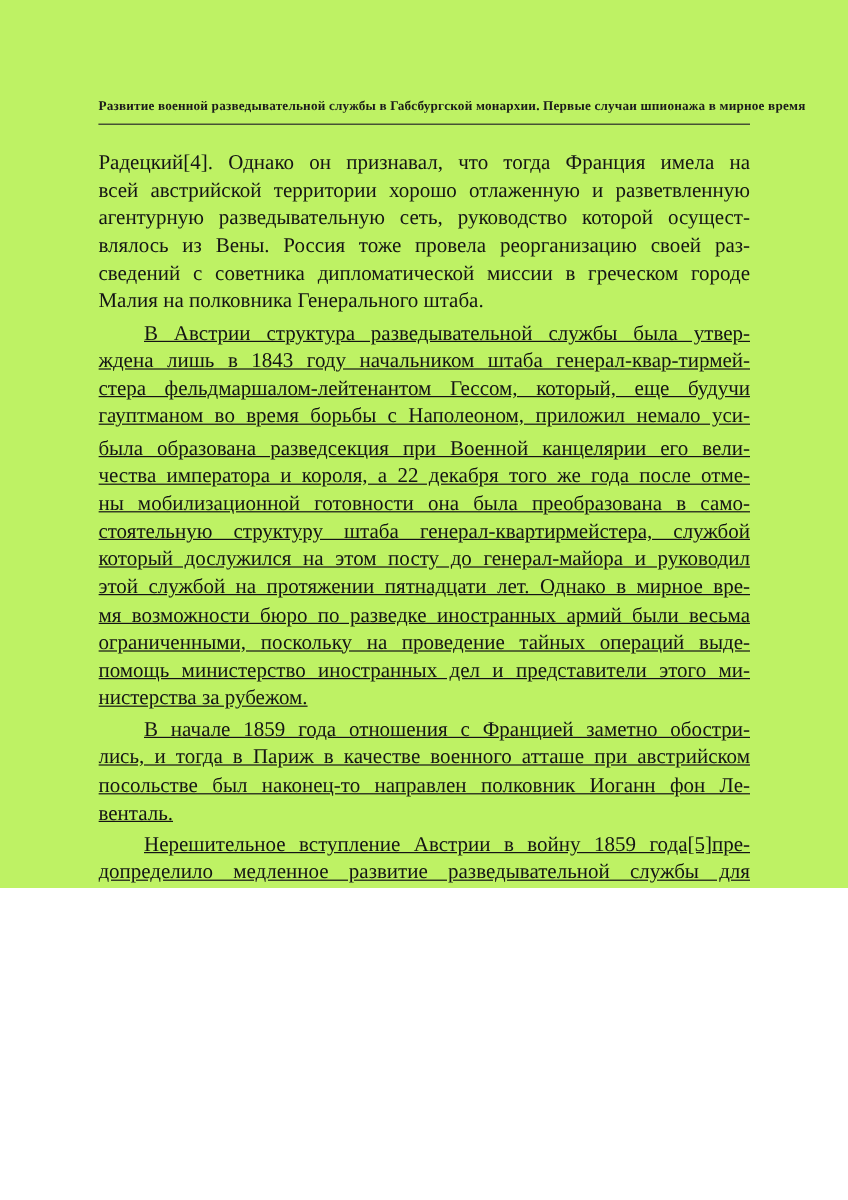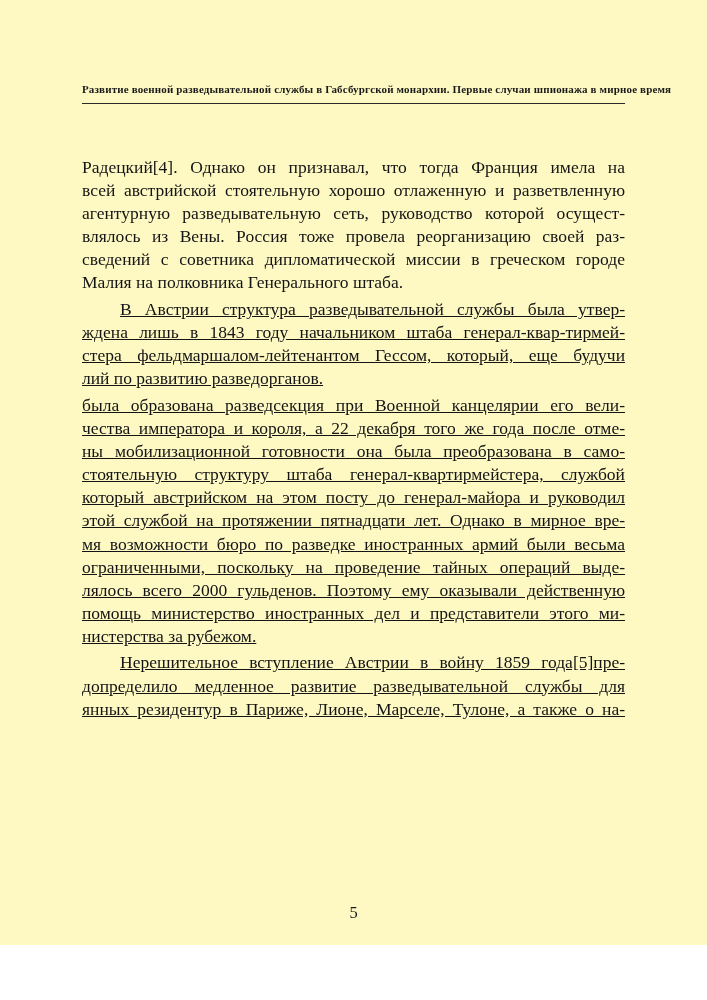--- a/index.html
+++ b/index.html
@@ -3,22 +3,22 @@
 <meta charset="utf-8">
 <style>
   html, body {
     margin: 0;
     padding: 0;
     background: #ffffff;
   }
   .page {
     position: relative;
     width: 707px;
-    height: 945px;
-    background: #fef9c3;
+    height: 740px;
+    background: #bef264;
     font-family: "Liberation Serif", "DejaVu Serif", serif;
     color: #141414;
     overflow: hidden;
   }
   .running-head {
     position: absolute;
     top: 83px;
     left: 82px;
     width: 543px;
     text-align: center;
@@ -36,21 +36,20 @@
     height: 0;
     border-top: 1px solid #2a2a2a;
   }
   .body-text {
     position: absolute;
     top: 124px;
     left: 82px;
     width: 543px;
     font-size: 17.5px;
     line-height: 23.1px;
-    margin-top: 32px;
   }
   .para {
     margin: 0;
     padding: 0;
   }
   .para + .para {
     margin-top: 3.5px;
     text-decoration: underline;
   }
   .line {
@@ -78,44 +77,49 @@
 </style>
 </head>
 <body>
 
 <div class="page">
   <div class="running-head">Развитие военной разведывательной службы в Габсбургской монархии. Первые случаи шпионажа в мирное время</div>
   <div class="header-rule"></div>
   <div class="body-text" id="body-text">
       <div class="para">
         <div class="line">Радецкий[4]. Однако он признавал, что тогда Франция имела на</div>
-        <div class="line">всей австрийской стоятельную хорошо отлаженную и разветвленную</div>
+        <div class="line">всей австрийской территории хорошо отлаженную и разветвленную</div>
         <div class="line">агентурную разведывательную сеть, руководство которой осущест-</div>
         <div class="line">влялось из Вены. Россия тоже провела реорганизацию своей раз-</div>
         <div class="line">сведений с советника дипломатической миссии в греческом городе</div>
         <div class="line last-left">Малия на полковника Генерального штаба.</div>
       </div>
       <div class="para">
         <div class="line first-indent">В Австрии структура разведывательной службы была утвер-</div>
         <div class="line">ждена лишь в 1843 году начальником штаба генерал-квар-тирмей-</div>
         <div class="line">стера фельдмаршалом-лейтенантом Гессом, который, еще будучи</div>
-        <div class="line last-left">лий по развитию разведорганов.</div>
+        <div class="line">гауптманом во время борьбы с Наполеоном, приложил немало уси-</div>
       </div>
       <div class="para">
         <div class="line">была образована разведсекция при Военной канцелярии его вели-</div>
         <div class="line">чества императора и короля, а 22 декабря того же года после отме-</div>
         <div class="line">ны мобилизационной готовности она была преобразована в само-</div>
         <div class="line">стоятельную структуру штаба генерал-квартирмейстера, службой</div>
-        <div class="line">который австрийском на этом посту до генерал-майора и руководил</div>
+        <div class="line">который дослужился на этом посту до генерал-майора и руководил</div>
         <div class="line">этой службой на протяжении пятнадцати лет. Однако в мирное вре-</div>
         <div class="line">мя возможности бюро по разведке иностранных армий были весьма</div>
         <div class="line">ограниченными, поскольку на проведение тайных операций выде-</div>
-        <div class="line">лялось всего 2000 гульденов. Поэтому ему оказывали действенную</div>
         <div class="line">помощь министерство иностранных дел и представители этого ми-</div>
         <div class="line last-left">нистерства за рубежом.</div>
+      </div>
+      <div class="para">
+        <div class="line first-indent">В начале 1859 года отношения с Францией заметно обостри-</div>
+        <div class="line">лись, и тогда в Париж в качестве военного атташе при австрийском</div>
+        <div class="line">посольстве был наконец-то направлен полковник Иоганн фон Ле-</div>
+        <div class="line last-left">венталь.</div>
       </div>
       <div class="para">
         <div class="line first-indent">Нерешительное вступление Австрии в войну 1859 года[5]пре-</div>
         <div class="line">допределило медленное развитие разведывательной службы для</div>
         <div class="line">янных резидентур в Париже, Лионе, Марселе, Тулоне, а также о на-</div>
       </div>
     </div>
   <div class="page-number">5</div>
 </div>
 

